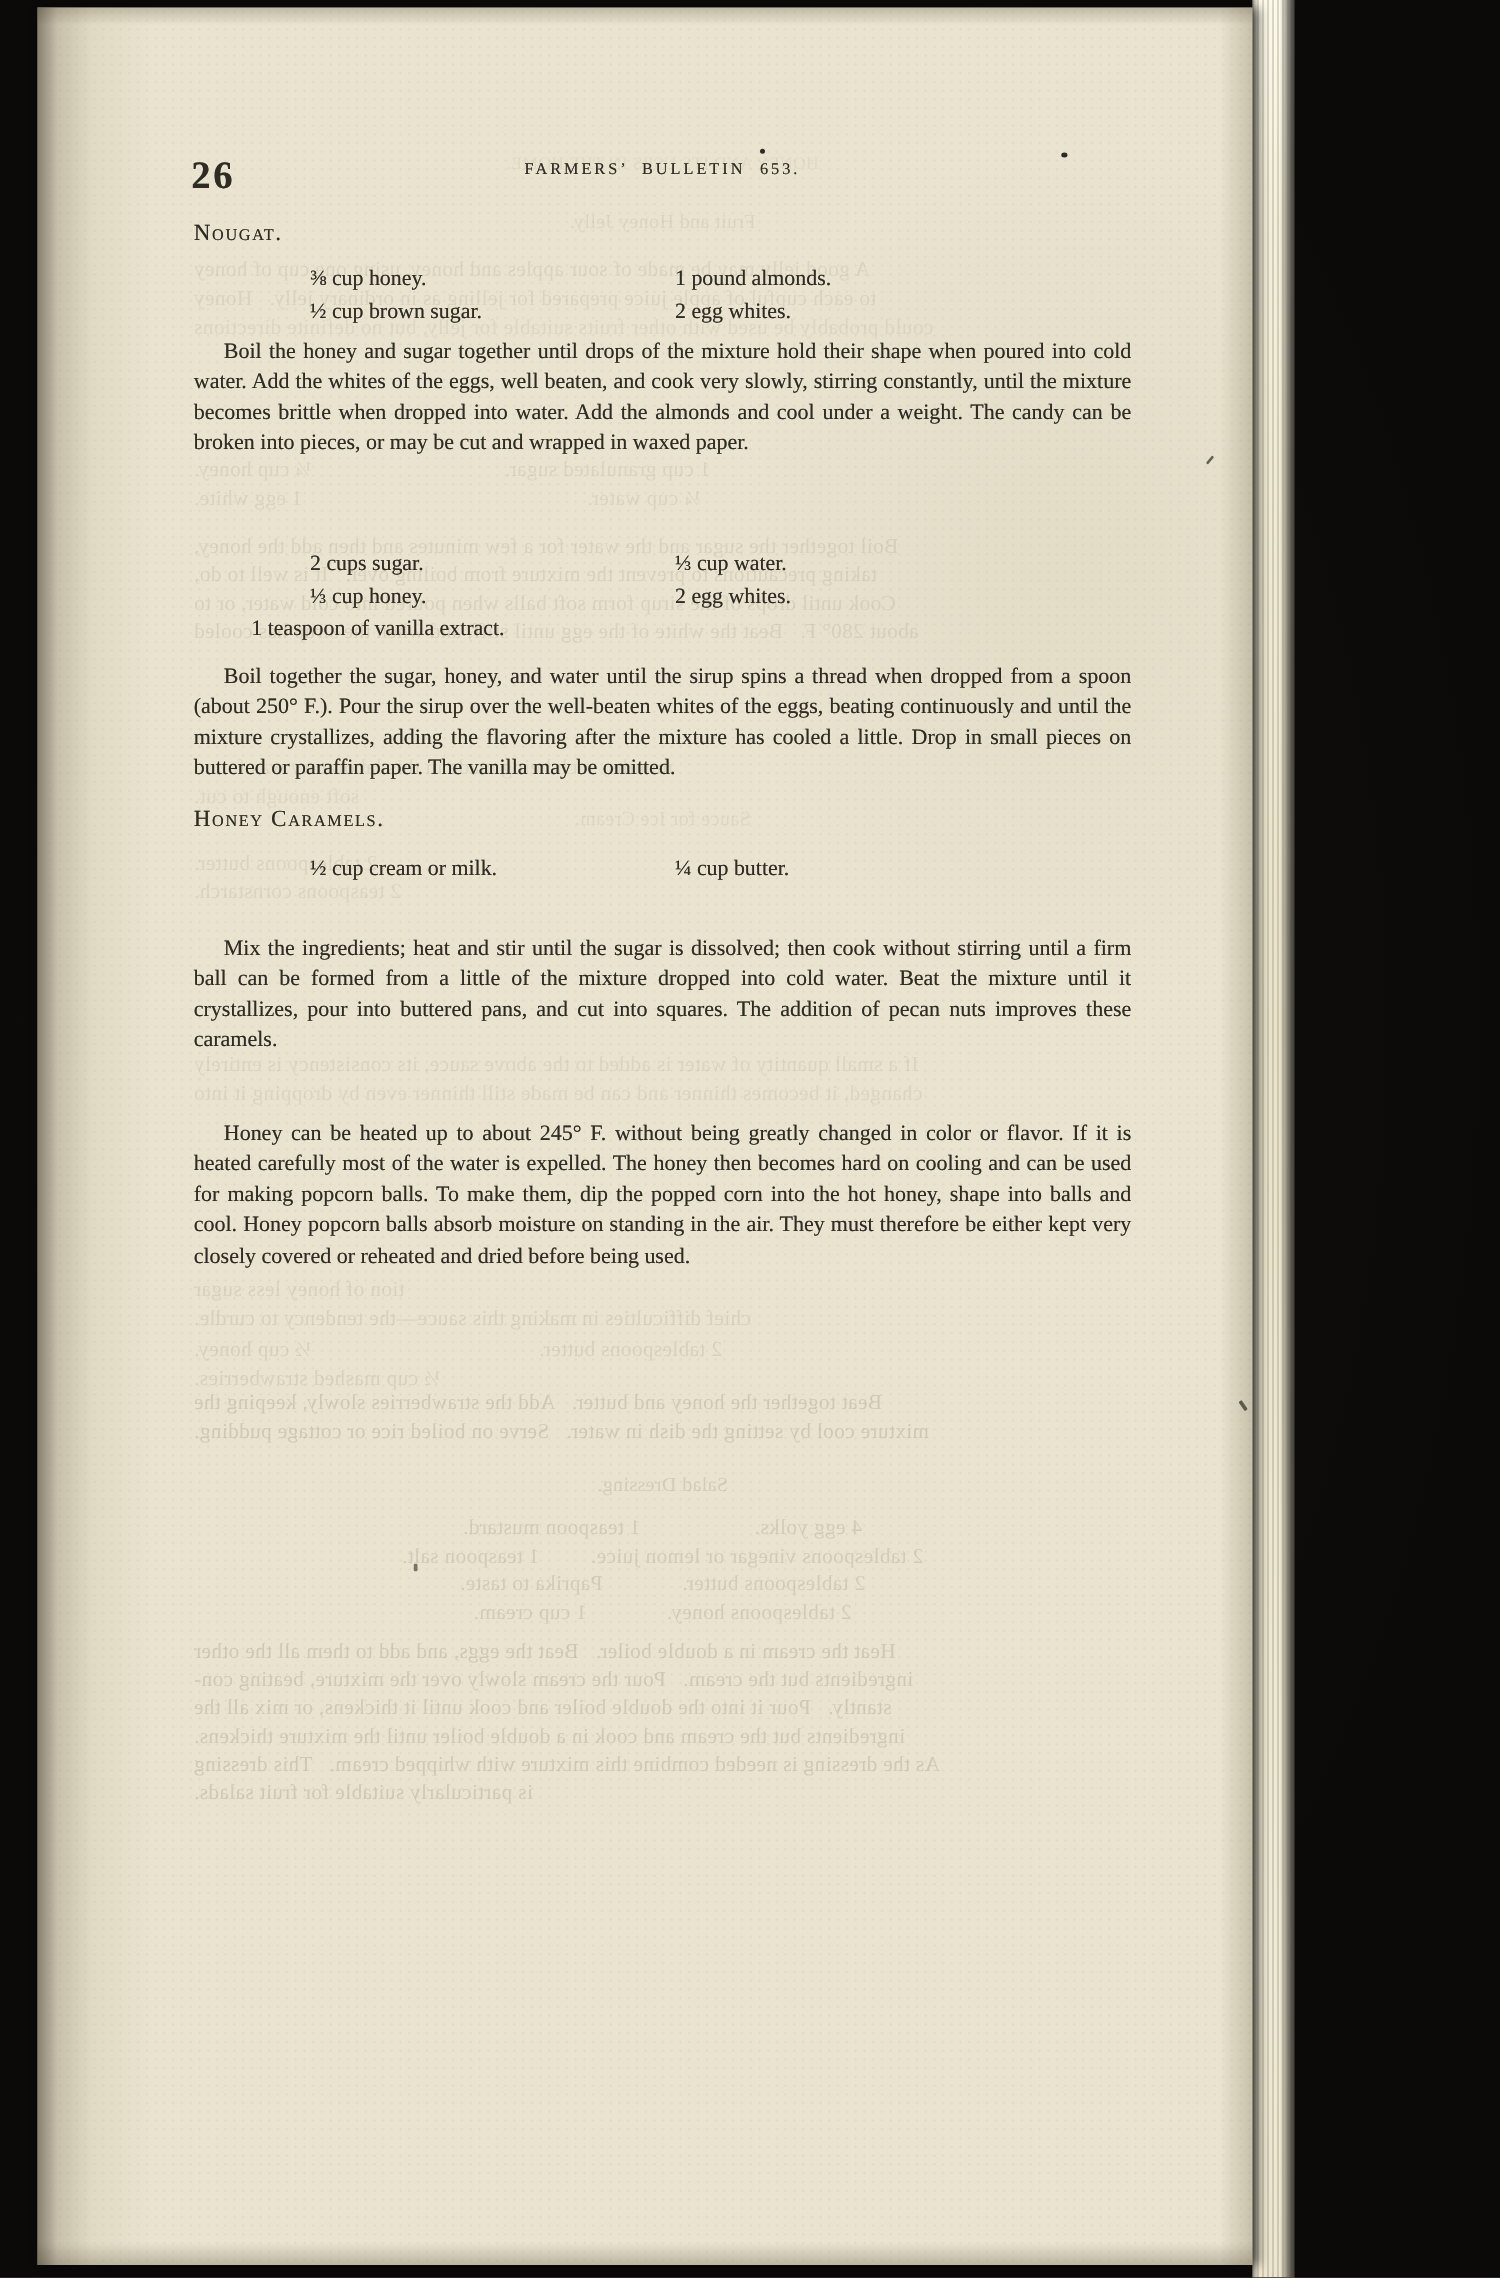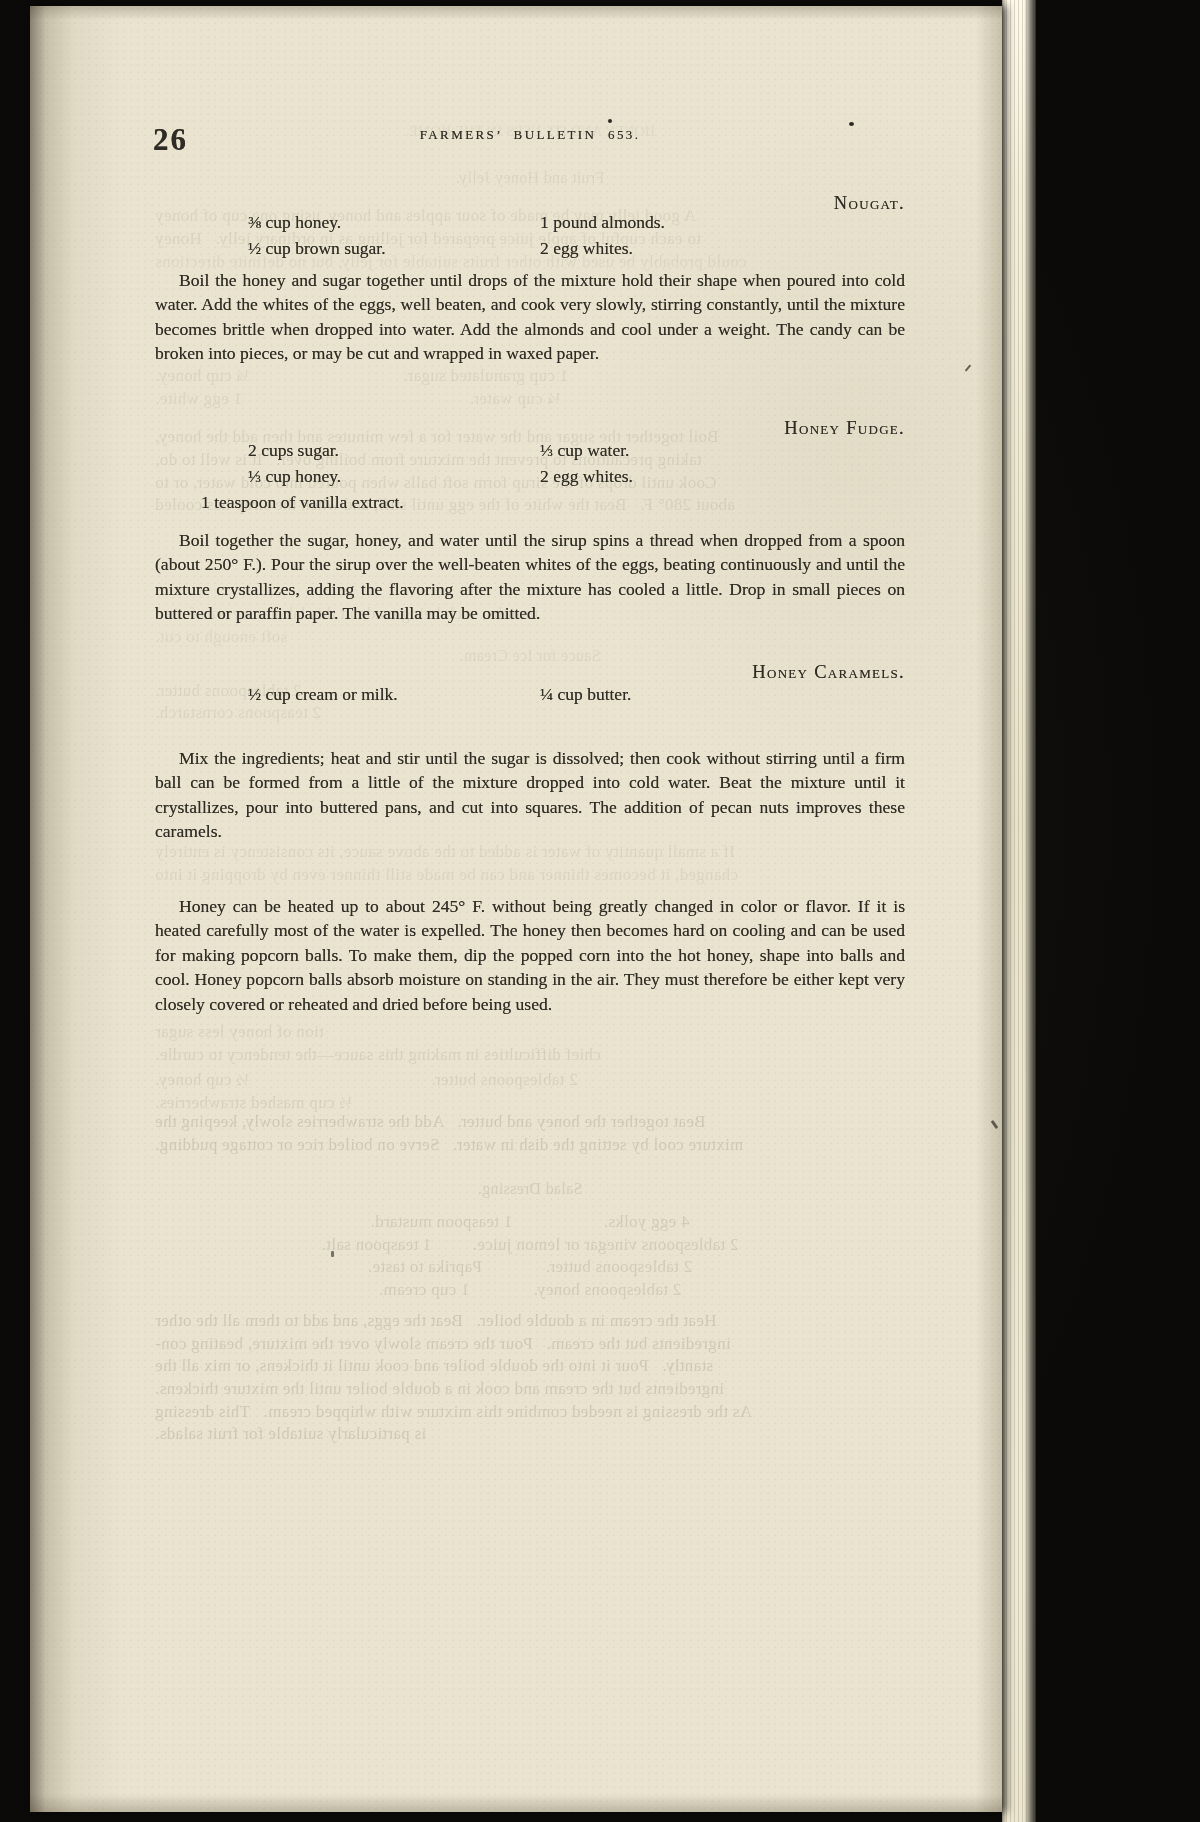--- a/index.html
+++ b/index.html
@@ -65,22 +65,22 @@
   .pageno {
     position:absolute; left:-2px; top:116px;
     font-size:31px; font-weight:bold; letter-spacing:2px;
   }
   .running-head {
     position:absolute; left:0; top:121px; width:100%;
     text-align:center; font-size:13px; letter-spacing:2.4px; word-spacing:6px;
   }
   .sec-title {
     position:absolute; left:0; width:100%;
-    text-align:right; font-variant:small-caps;
-    font-size:18.5px; letter-spacing:1.3px;margin-top:16px;
+    text-align:left; font-variant:small-caps;
+    font-size:18.5px; letter-spacing:1.3px;
   }
   .ing { position:absolute; left:0; right:0; font-size:17.5px; }
   .ing-row { position:relative; height:26px; }
   .ing-row .c1 { position:absolute; left:60px;margin-left:33px; }
   .ing-row .c2 { position:absolute; left:385px; }
   .ing-center { position:relative; height:26px; text-align:left; padding-left:46px; }
   .body-par {
     position:absolute; left:0; width:750px;
     font-size:17.6px; line-height:24.4px;
     text-align:justify; text-indent:24px;
@@ -146,21 +146,20 @@
           <span class="c1">⅜ cup honey.</span>
           <span class="c2">1 pound almonds.</span>
         </div>
         <div class="ing-row">
           <span class="c1">½ cup brown sugar.</span>
           <span class="c2">2 egg whites.</span>
         </div>
       </div>
       <div class="body-par" style="top:262px">Boil the honey and sugar together until drops of the mixture hold their shape when poured into cold water. Add the whites of the eggs, well beaten, and cook very slowly, stirring constantly, until the mixture becomes brittle when dropped into water. Add the almonds and cool under a weight. The candy can be broken into pieces, or may be cut and wrapped in waxed paper.</div>
 
-      <div class="sec-title" style="top:396px">Honey Fudge.</div>
       <div class="ing" style="top:434px">
         <div class="ing-row">
           <span class="c1">2 cups sugar.</span>
           <span class="c2">⅓ cup water.</span>
         </div>
         <div class="ing-row">
           <span class="c1">⅓ cup honey.</span>
           <span class="c2">2 egg whites.</span>
         </div>
         <div class="ing-center">1 teaspoon of vanilla extract.</div>

